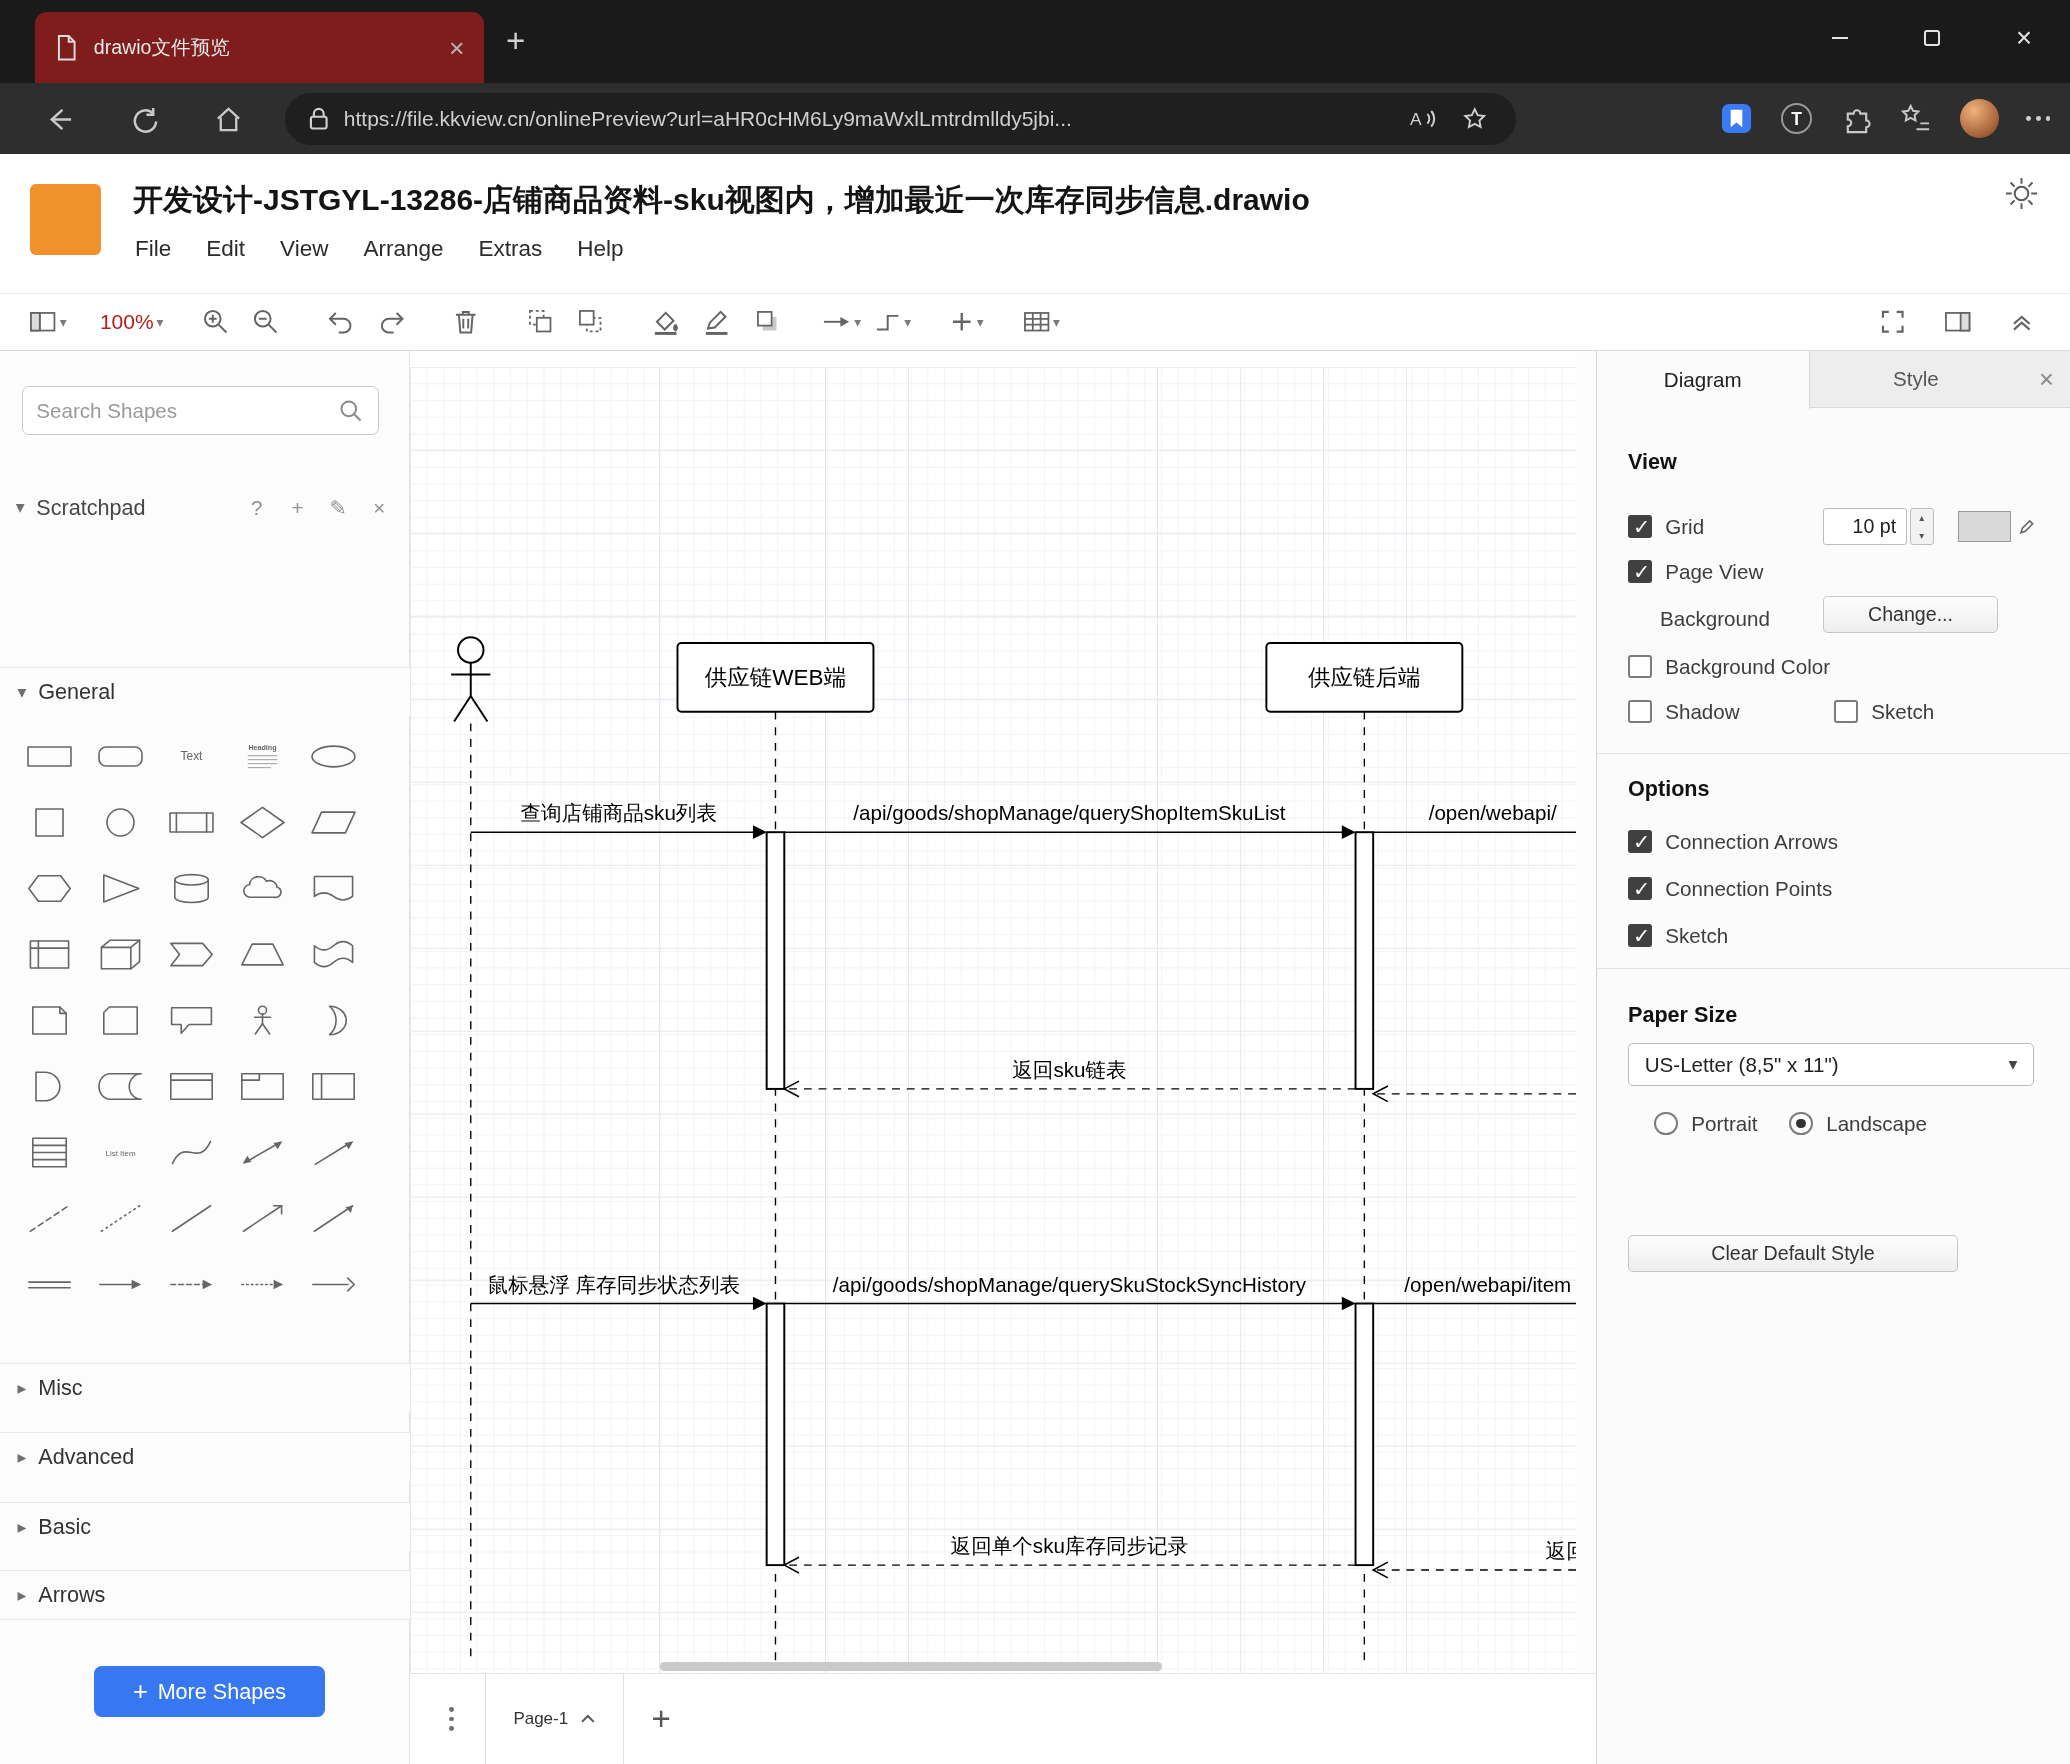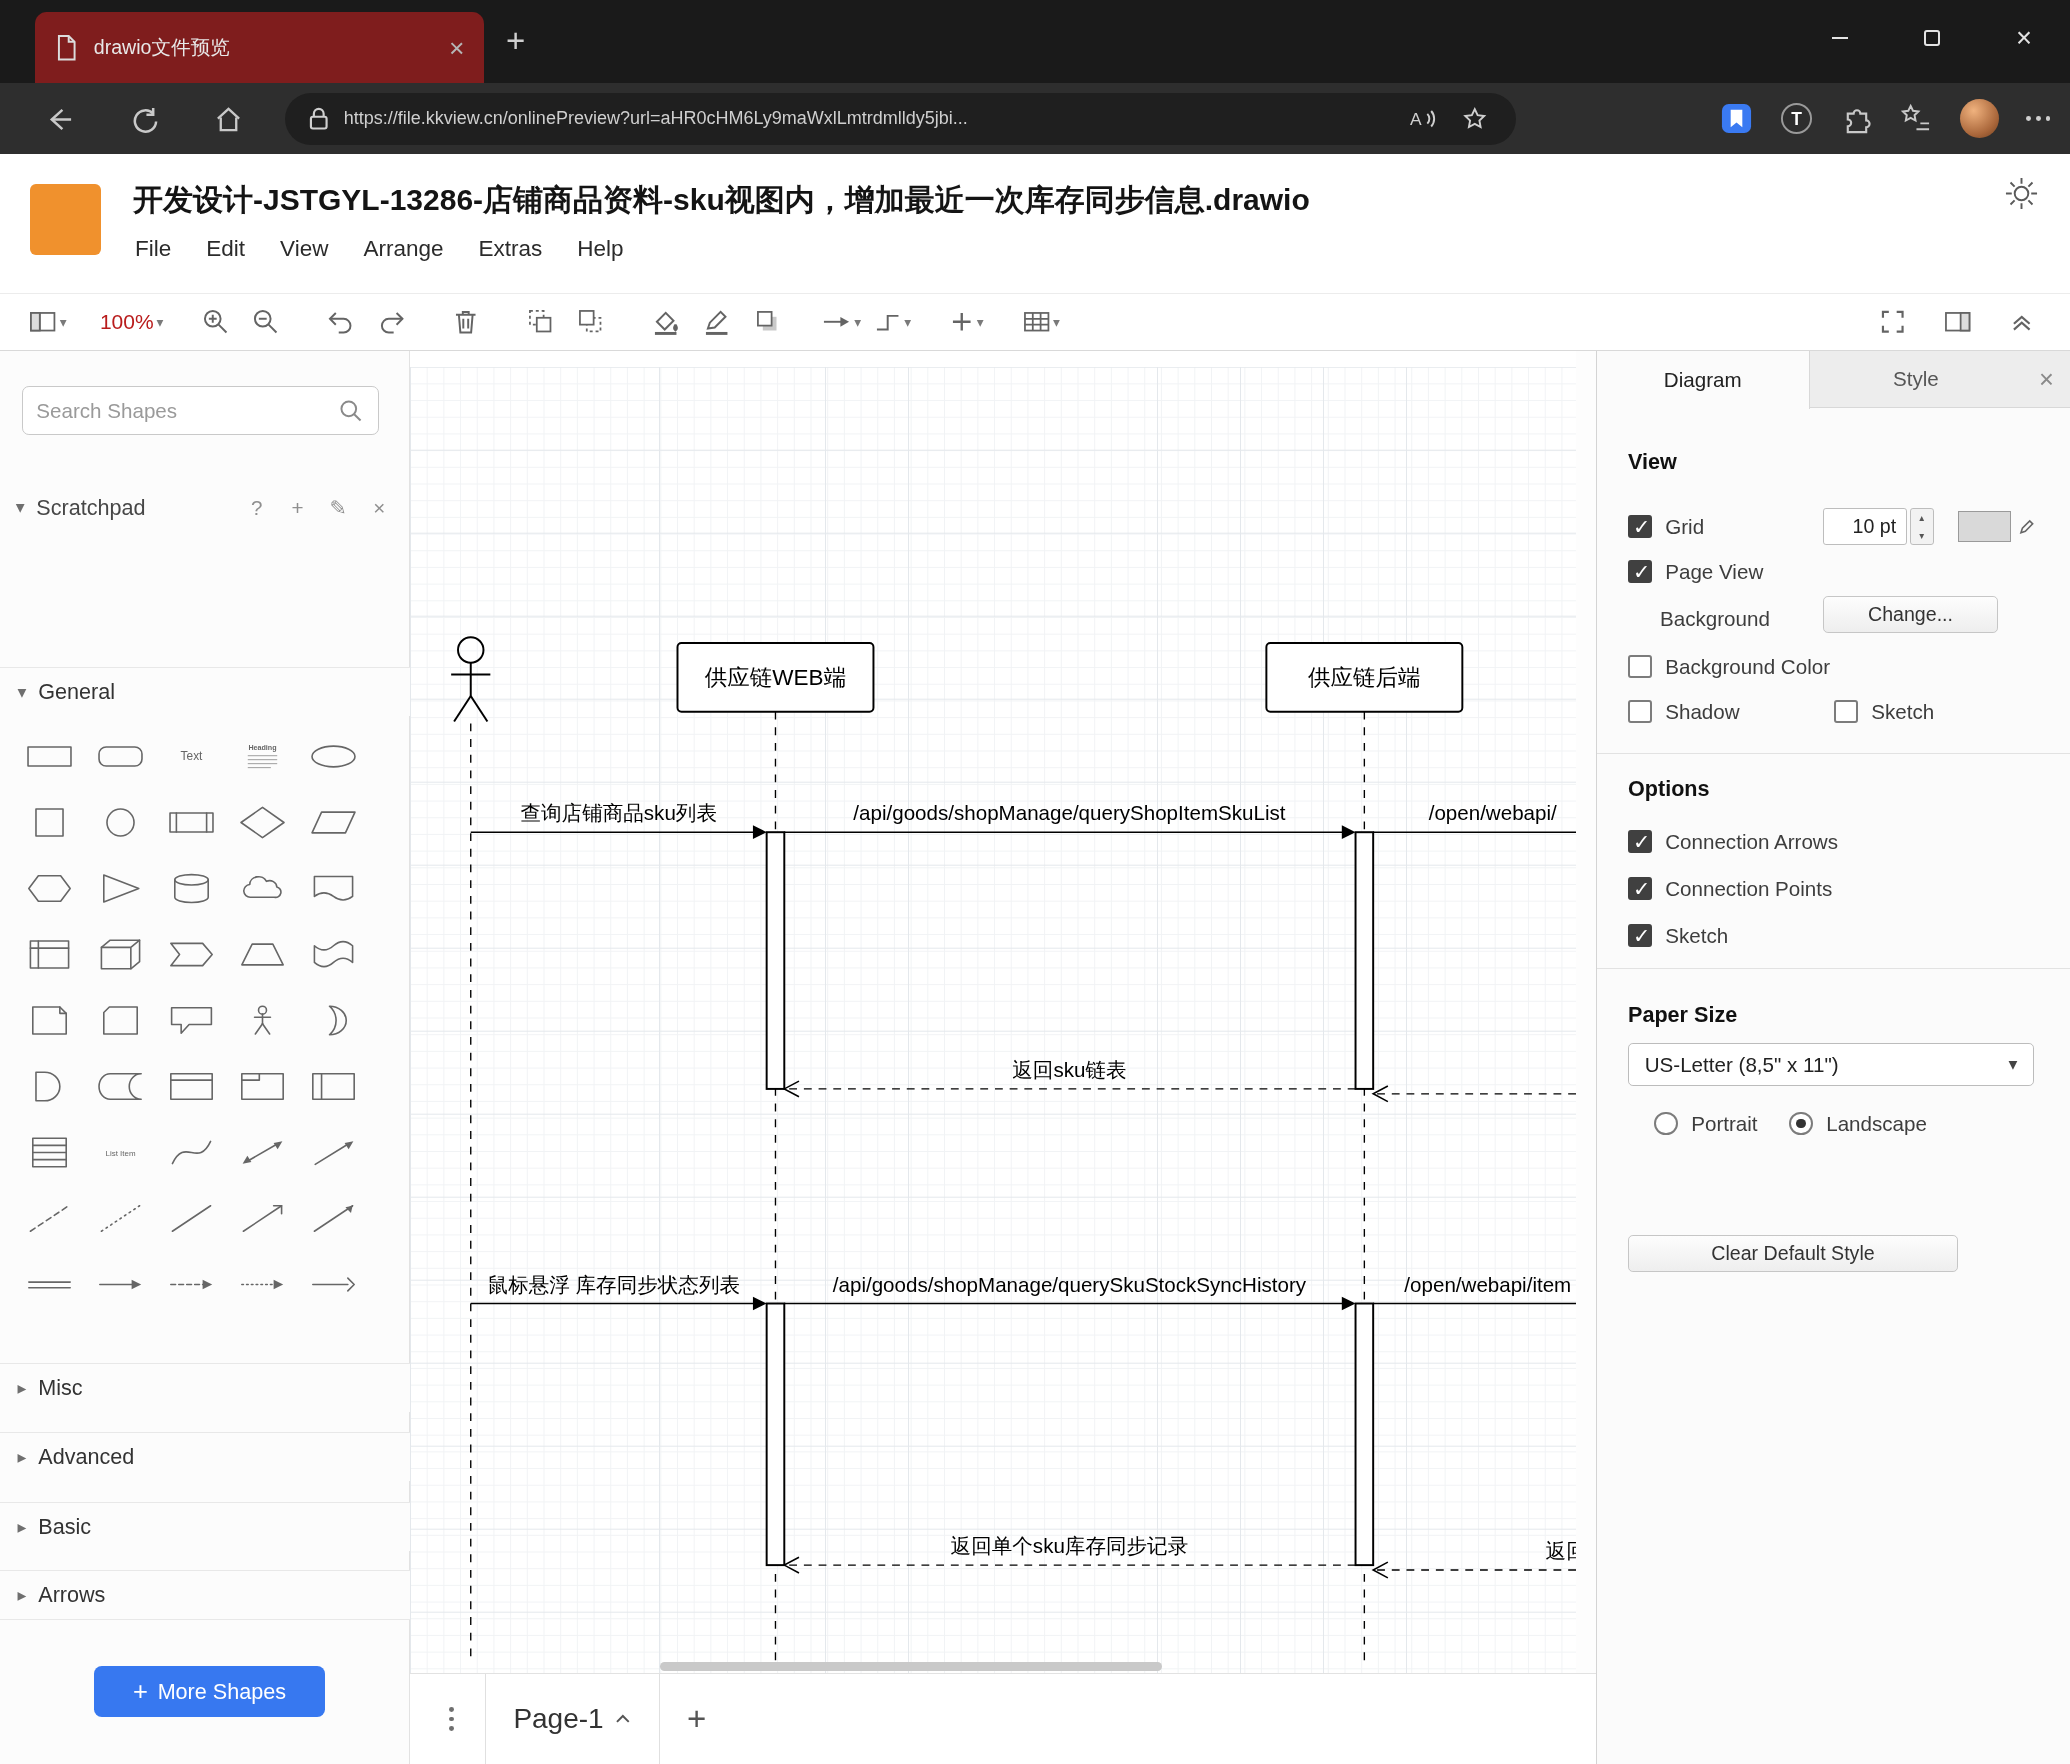--- a/index.html
+++ b/index.html
@@ -15,21 +15,21 @@
 .newtab{position:absolute;left:506px;top:21.6px;color:#cfcfcf;font-size:33px}
 .wincontrols{position:absolute;right:0;top:0;height:76px;display:flex}
 .winbtn{width:92px;display:flex;align-items:center;justify-content:center;color:#e3e3e3;font-size:27.4px}
 .minglyph{width:16.7px;height:2px;background:#e3e3e3;display:block}
 .maxglyph{width:15.7px;height:15.7px;border:2px solid #e3e3e3;border-radius:2.9px;display:block}
 
 
 #navbar{position:absolute;left:0;top:83px;width:2070px;height:71px;background:#2e2e2e}
 .navicon{position:absolute;top:13.7px;width:45px;height:45px;display:flex;align-items:center;justify-content:center}
 .pill{position:absolute;left:285px;top:9.8px;width:1231px;height:52px;background:#1f1f1f;border-radius:26.5px;display:flex;align-items:center;padding:0 21.6px;gap:13.7px}
-.pill-url{color:#cfcfcf;font-size:18px;flex:1;white-space:nowrap;overflow:hidden}
+.pill-url{color:#cfcfcf;font-size:21px;flex:1;white-space:nowrap;overflow:hidden}
 .pill-ic{display:flex;align-items:center;justify-content:center;width:39px;height:39px}
 .nav-right{position:absolute;right:19.6px;top:9.8px;height:52px;display:flex;align-items:center;gap:27.4px}
 .avatar{width:39px;height:39px;border-radius:50%;background:radial-gradient(circle at 35% 30%,#f0b27e,#a9663a 65%,#6e3f20)}
 .dots-h{display:flex;gap:4.9px}
 .dots-h i{width:4.9px;height:4.9px;border-radius:50%;background:#cfcfcf;display:block}
 
 
 #appheader{position:absolute;left:0;top:154px;width:2070px;height:139px;background:#fff}
 .logo{position:absolute;left:30px;top:30px;width:71px;height:71px;background:#F0912D;border-radius:5.9px}
 .apptitle{position:absolute;left:133px;top:25.5px;font-size:30px;font-weight:700;color:#141414;white-space:nowrap}
@@ -71,21 +71,21 @@
  linear-gradient(to bottom,#f1f3f5 1px,transparent 1px) 0 15.7px/16.7px 16.7px,#fff;}
 .canvas-topmargin{position:absolute;left:0;top:0;width:100%;height:15.7px;background:#fff}
 #diagram-svg{position:absolute;left:0;top:0}
 .hscroll{position:absolute;left:250px;top:1311px;width:502px;height:8.8px;background:#c9c9c9;border-radius:4.9px}
 #gutter{position:absolute;left:1576px;top:351px;width:19.6px;height:1322px;background:#fdfdfd}
 
 
 #footer{position:absolute;left:410px;top:1673px;width:1186px;height:91px;background:#fff;border-top:1px solid #e2e2e2;display:flex;align-items:center}
 .kebab{margin-left:31px;display:flex;flex-direction:column;gap:4.9px;padding:7.8px}
 .kebab i{width:4.9px;height:4.9px;border-radius:50%;background:#6f6f6f;display:block}
-.pagetab{margin-left:23.5px;height:100%;display:flex;align-items:center;gap:11.8px;padding:0 27.4px;border-left:1px solid #e0e0e0;border-right:1px solid #e0e0e0;font-size:28px;color:#333;background:#fff}
+.pagetab{margin-left:23.5px;height:100%;display:flex;align-items:center;gap:11.8px;padding:0 27.4px;border-left:1px solid #e0e0e0;border-right:1px solid #e0e0e0;font-size:17px;color:#333;background:#fff}
 .addpage{margin-left:27.4px;font-size:33px;color:#555}
 
 
 #panel{position:absolute;left:1596px;top:351px;width:474px;height:1413px;background:#fbfbfb;border-left:1px solid #d4d4d4}
 .ptabs{position:absolute;left:0;top:0;width:474px;height:57px;background:#ededed;border-bottom:1px solid #d8d8d8;display:flex}
 .ptab{width:213px;display:flex;align-items:center;justify-content:center;font-size:20.6px;color:#555}
 .ptab.active{background:#fbfbfb;border-right:1px solid #d8d8d8;color:#222;height:58px}
 .pclose{margin-left:auto;width:49px;display:flex;align-items:center;justify-content:center;color:#8a8a8a;font-size:25.5px}
 .phead{position:absolute;left:31px;font-size:21.6px;font-weight:bold;color:#111}
 .prow{position:absolute;display:flex;align-items:center;gap:13.7px;height:31px;font-size:20.6px;color:#3d3d3d}

